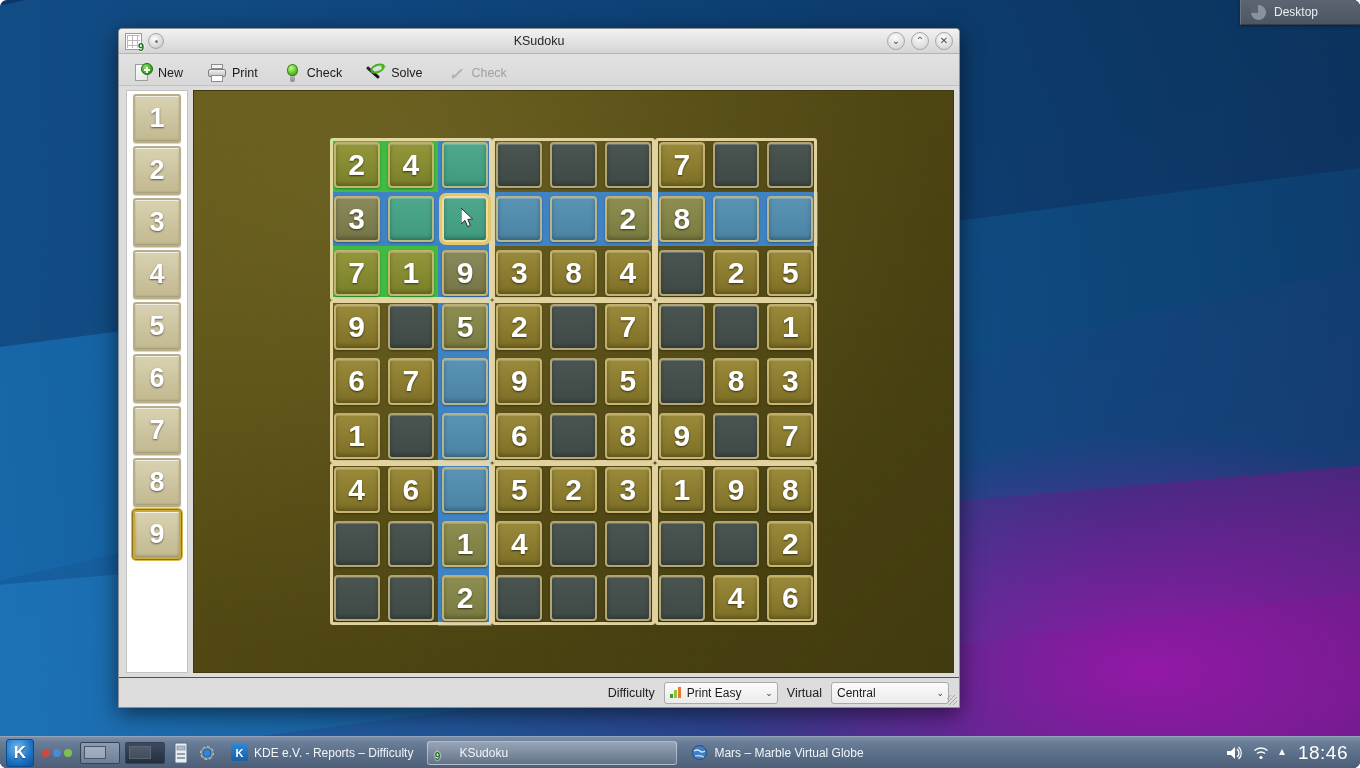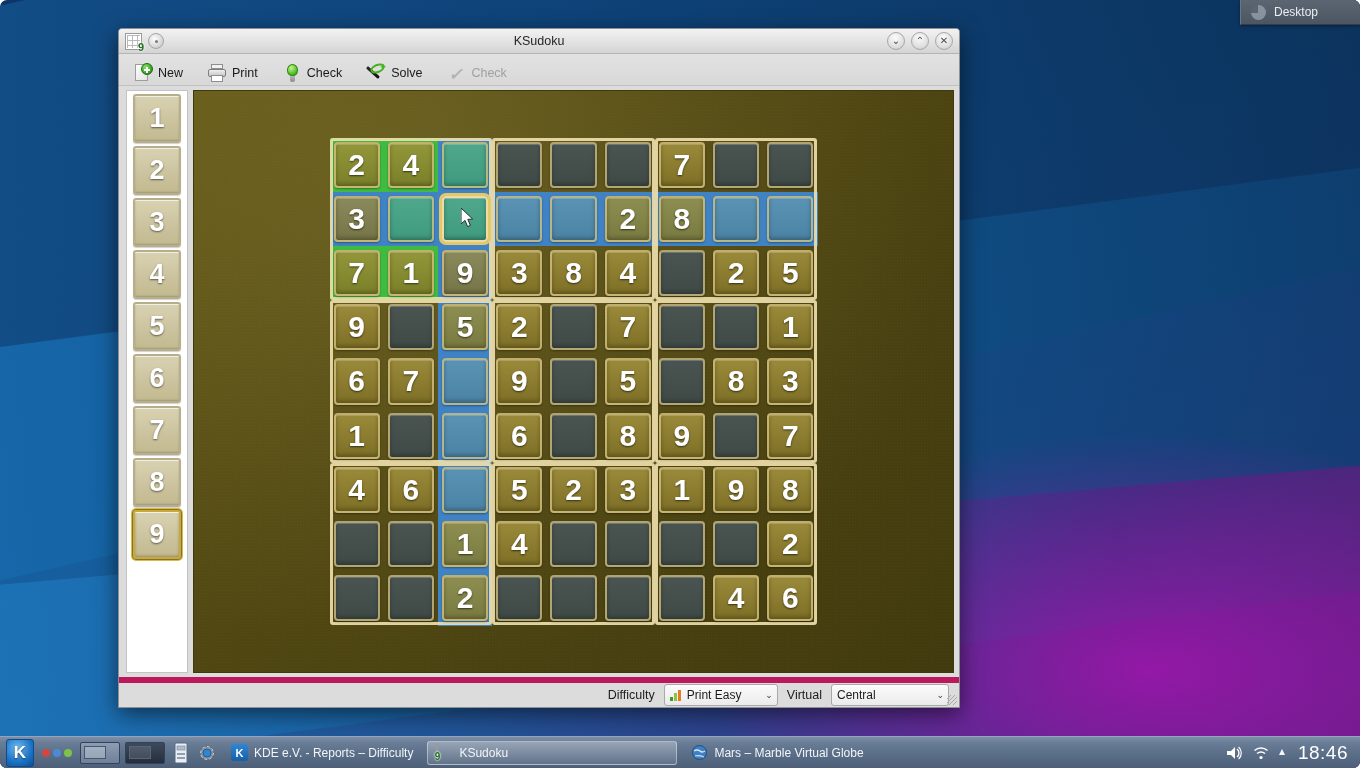--- a/index.html
+++ b/index.html
@@ -266,21 +266,21 @@
   .cell .tile { z-index: 2; }
 
   #cursor {
     position: absolute; z-index: 10; width: 14px; height: 20px; pointer-events: none;
   }
 
   
   #statusbar {
     height: 30px; background: #dcdcdc; display: flex; align-items: center;
     justify-content: flex-end; gap: 9px; padding: 0 10px;
-    font-size: 12.5px; color: #1c1c1c; border-top: 6px solid #be185d;
+    font-size: 12.5px; color: #1c1c1c; border-top: 1px solid #be185d;
   }
   .combo {
     height: 22px; background: linear-gradient(180deg,#fbfbfb,#ebebeb);
     border: 1px solid #a9a9a9; border-radius: 3px;
     display: flex; align-items: center; gap: 6px; padding: 0 4px 0 5px;
     font-size: 12px; color: #1c1c1c; position: relative;
   }
   .combo .arrow { margin-left: auto; font-size: 9px; color: #3c3c3c; padding-left: 10px;}
   #difficulty-combo { width: 114px; }
   #symmetry-combo { width: 118px; }

